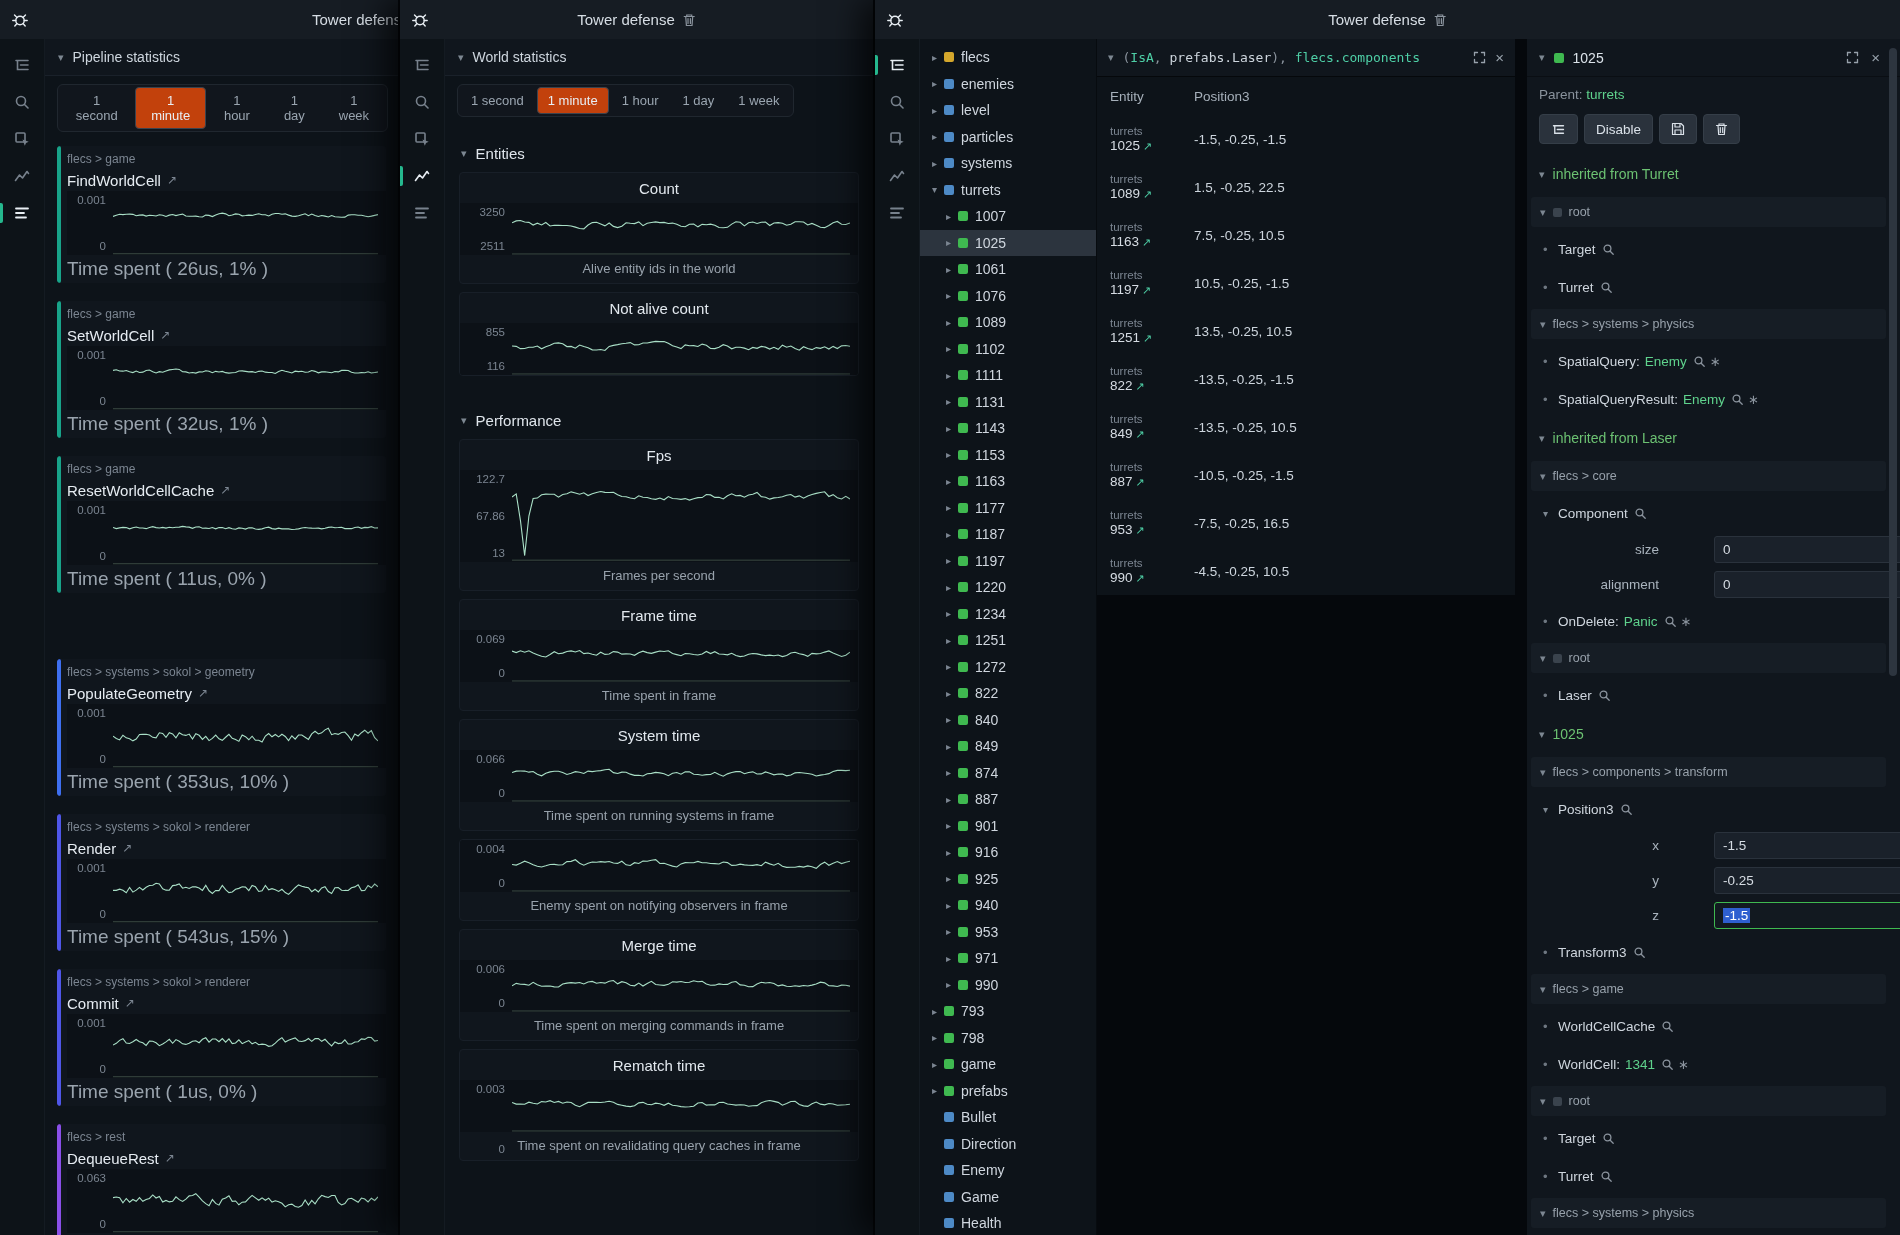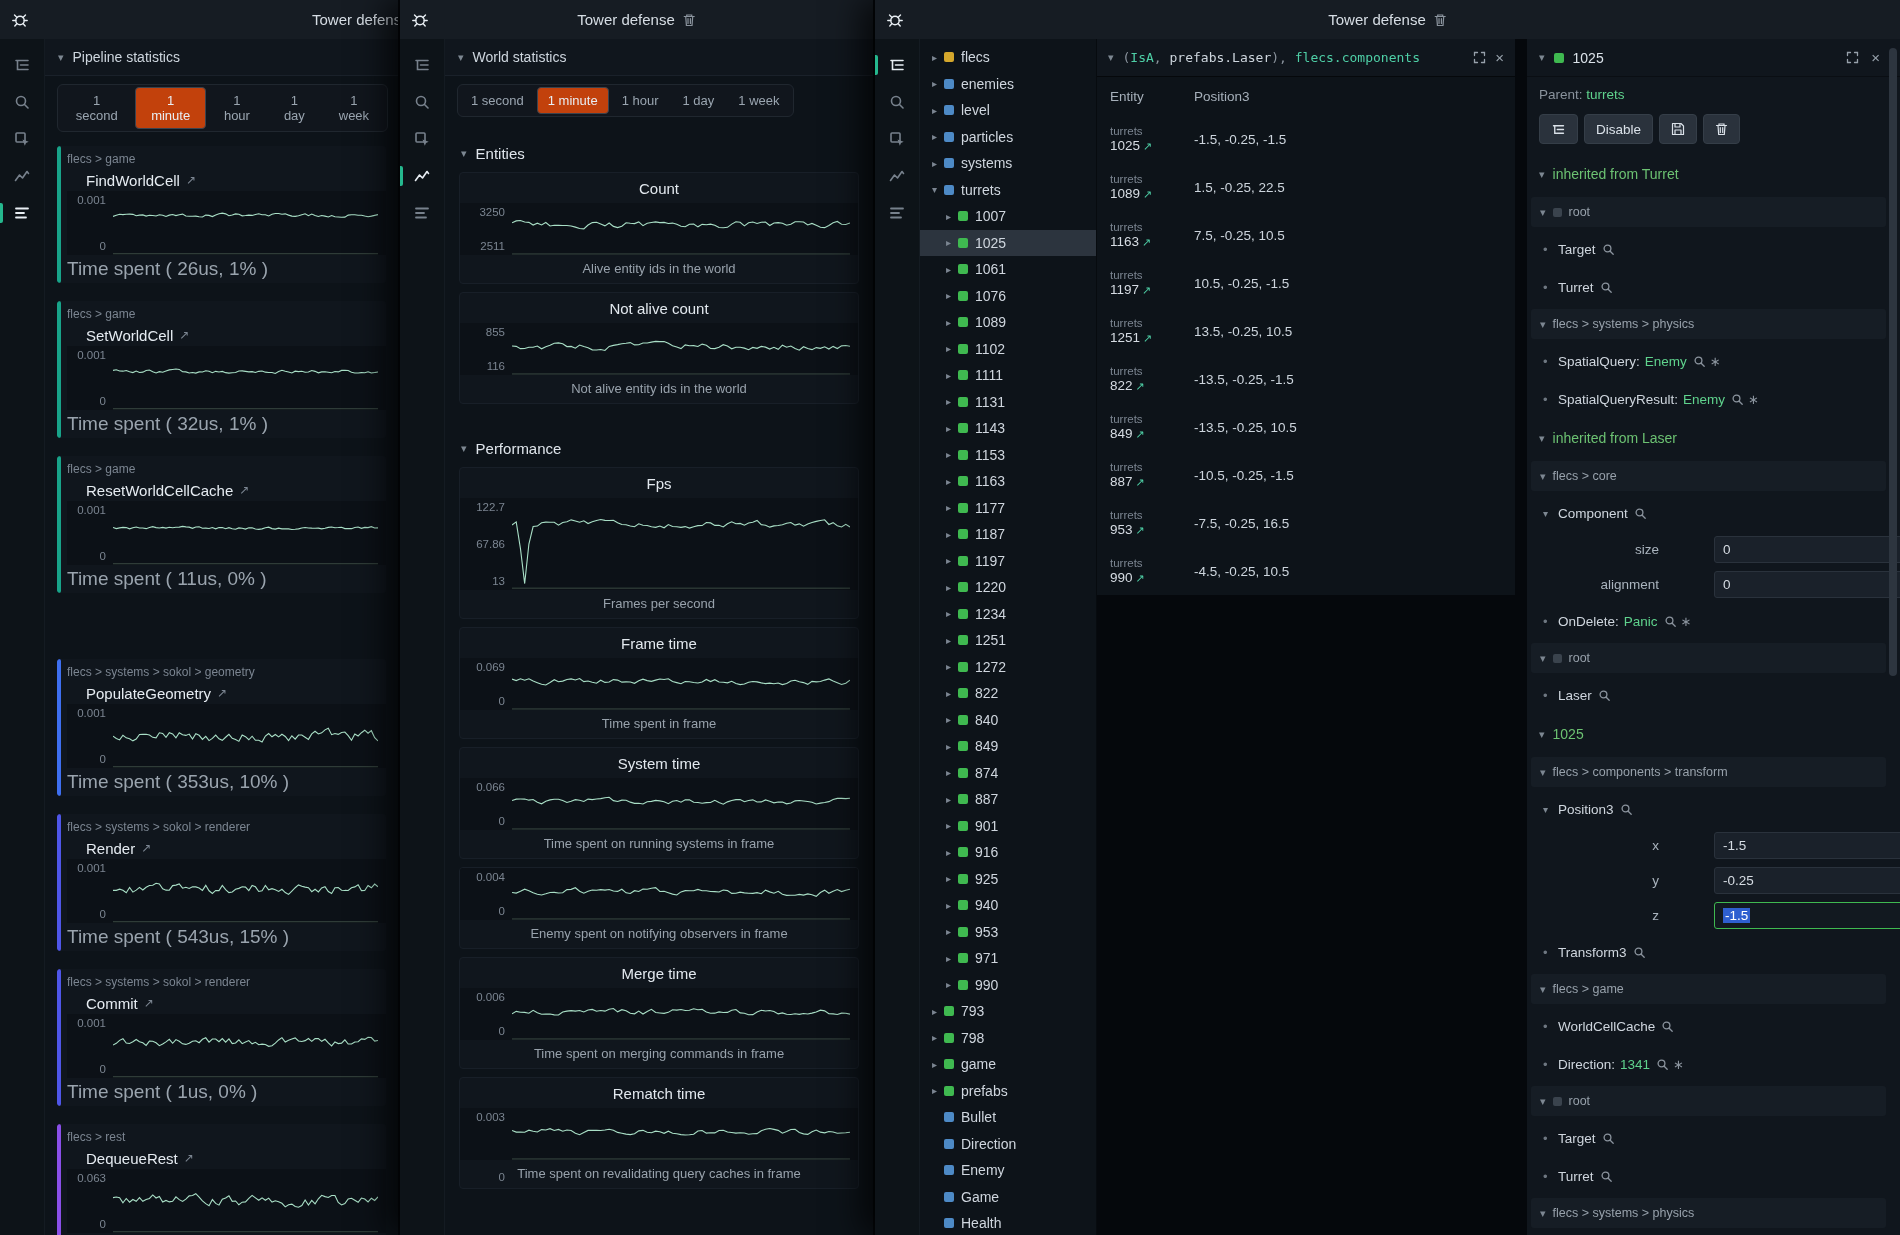--- a/index.html
+++ b/index.html
@@ -25,21 +25,21 @@
   .chev{color:#7d8792;font-size:11px;}
   .time-row{padding:8px 10px 8px 12px;flex:none;}
   .time-group{display:inline-flex;background:#11161d;border:1px solid #20272f;border-radius:6px;padding:2px;gap:2px;}
   .time-btn{font-family:inherit;font-size:13px;color:#9aa5b0;padding:5px 10px;border-radius:4px;border:1px solid transparent;background:transparent;cursor:pointer;}
   .time-btn.active{background:#c2410c;border-color:#3b434e;color:#e8eef4;}
   .charts{padding-top:6px;overflow:hidden;}
   .chart-card{position:relative;height:137px;margin:0 12px 18px 12px;background:#10161d;border-radius:3px;padding-left:10px;box-sizing:border-box;overflow:hidden;}
   .chart-card.gap-before{margin-top:66px;}
   .chart-card .bar{position:absolute;left:0;top:0;bottom:0;width:4px;border-radius:2px;}
   .crumb{font-size:12px;color:#7b8591;padding-top:6px;height:17px;}
-  .ctitle{font-size:15px;color:#e6ecf2;height:22px;display:flex;align-items:center;gap:6px;margin-left:19px;}
+  .ctitle{font-size:15px;color:#e6ecf2;height:22px;display:flex;align-items:center;gap:6px;}
   .ctitle .arr{color:#7b8591;font-size:12px;cursor:pointer;}
   .cchart{height:64px;display:flex;background:#0c1117;}
   .ylabels{width:46px;display:flex;flex-direction:column;justify-content:space-between;align-items:flex-end;padding:3px 7px 3px 0;font-size:11.5px;color:#7b8591;flex:none;box-sizing:border-box;}
   .plot{flex:1;margin-right:8px;position:relative;}
   .plot svg{position:absolute;inset:0;width:100%;height:100%;}
   .ccaption{height:28px;line-height:28px;font-size:19px;color:#9aa4ae;}
   .section-head{display:flex;align-items:center;gap:9px;padding:14px 16px 10px;font-size:15px;color:#dfe5eb;}
   .section-head.mt{padding-top:28px;}
   .stat-card{margin:0 14px 8px;background:#10161d;border:1px solid #181f28;border-radius:4px;overflow:hidden;}
   .stat-title{height:30px;line-height:32px;text-align:center;font-size:15px;color:#e2e8ee;}
@@ -416,21 +416,20 @@
                   <span>855</span>
                   <span>116</span>
                 </div>
                 <div class="plot">
                   <svg viewBox="0 0 100 40" preserveAspectRatio="none">
                     <line x1="0" x2="100" y1="39.2" y2="39.2" stroke="#3a4a42" stroke-width="1" vector-effect="non-scaling-stroke"></line>
                     <polyline points="0.00,17.68 1.25,17.96 2.50,19.70 3.75,19.66 5.00,18.70 6.25,18.64 7.50,17.72 8.75,19.81 10.00,18.19 11.25,17.14 12.50,15.57 13.75,15.31 15.00,15.96 16.25,18.13 17.50,18.00 18.75,19.41 20.00,16.94 21.25,18.06 22.50,19.02 23.75,20.64 25.00,20.76 26.25,20.37 27.50,21.10 28.75,18.03 30.00,17.23 31.25,16.65 32.50,15.90 33.75,15.63 35.00,15.08 36.25,16.85 37.50,16.78 38.75,15.42 40.00,15.40 41.25,14.71 42.50,14.12 43.75,14.35 45.00,14.24 46.25,15.66 47.50,17.52 48.75,18.51 50.00,19.66 51.25,16.80 52.50,17.51 53.75,17.40 55.00,18.03 56.25,16.26 57.50,17.17 58.75,19.57 60.00,19.68 61.25,18.67 62.50,16.66 63.75,17.64 65.00,19.82 66.25,18.67 67.50,18.67 68.75,19.34 70.00,20.59 71.25,18.81 72.50,19.51 73.75,18.03 75.00,18.58 76.25,20.06 77.50,18.74 78.75,20.23 80.00,17.07 81.25,18.66 82.50,17.73 83.75,19.64 85.00,20.90 86.25,18.27 87.50,19.65 88.75,20.48 90.00,18.91 91.25,19.47 92.50,18.30 93.75,20.04 95.00,18.00 96.25,19.66 97.50,17.60 98.75,17.36 100.00,17.92" fill="none" stroke="#a9dfc6" stroke-width="1.1" vector-effect="non-scaling-stroke"></polyline>
                   </svg>
                 </div>
               </div>
-              <div class="stat-caption">Not alive entity ids in the world</div>
             </div>
             <div class="section-head mt">
               <span class="chev">▾</span>
               <span>Performance</span>
             </div>
             <div class="stat-card tall">
               <div class="stat-title">Fps</div>
               <div class="stat-chart">
                 <div class="ylabels" style="width: 52px;">
                   <span>122.7</span>
@@ -1169,21 +1168,21 @@
               <span>WorldCellCache</span>
               <span class="mag">
                 <svg width="13" height="13" viewBox="0 0 13 13" fill="none" stroke="currentColor" stroke-width="1.3" stroke-linecap="round">
                   <circle cx="5.5" cy="5.5" r="3.4"></circle>
                   <path d="M8.2 8.2l3 3"></path>
                 </svg>
               </span>
             </div>
             <div class="comp-row">
               <span class="lead">•</span>
-              <span>Direction:</span>
+              <span>WorldCell:</span>
               <span class="val">1341</span>
               <span class="mag">
                 <svg width="13" height="13" viewBox="0 0 13 13" fill="none" stroke="currentColor" stroke-width="1.3" stroke-linecap="round">
                   <circle cx="5.5" cy="5.5" r="3.4"></circle>
                   <path d="M8.2 8.2l3 3"></path>
                 </svg>
               </span>
               <span class="ref">∗</span>
             </div>
             <div class="group-bar">

